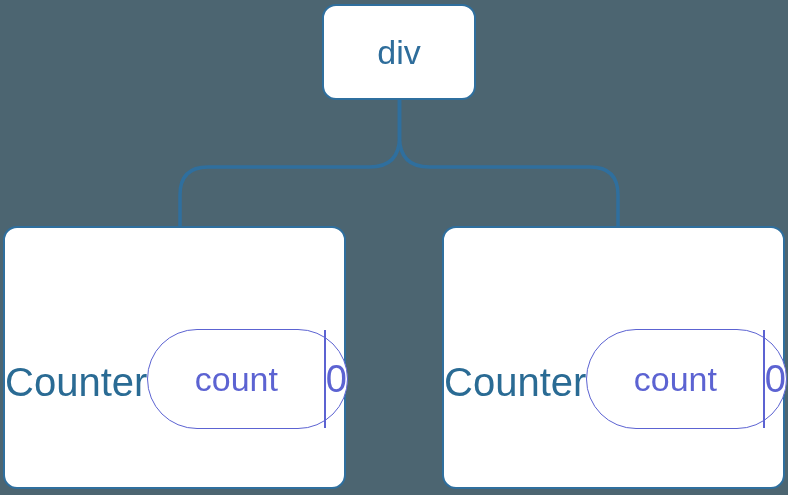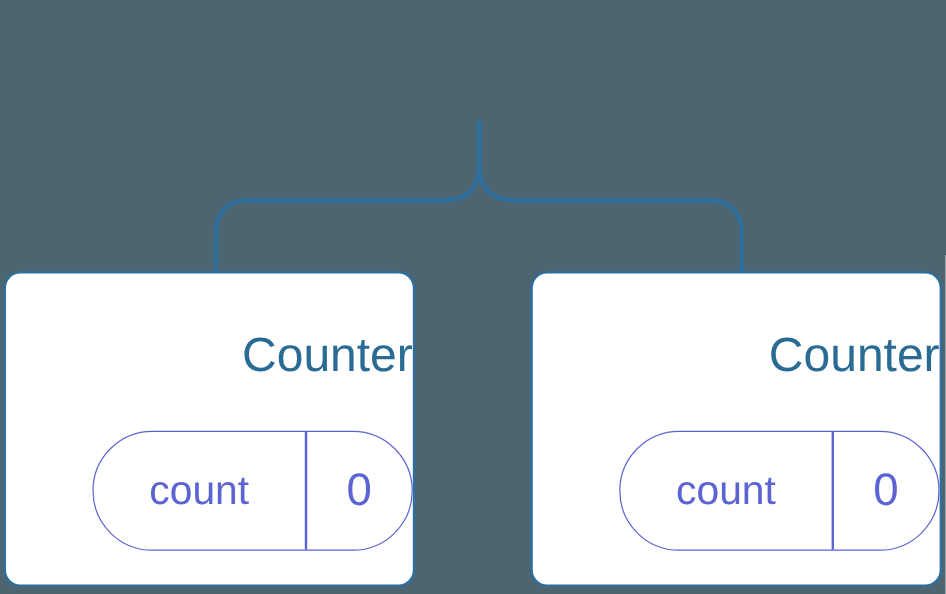--- a/index.html
+++ b/index.html
@@ -41,22 +41,22 @@
     font-size: 34px;
     font-weight: 500;
     color: var(--div-text-blue, #2E6D9B);
     line-height: 1;
   }
   .card {
     top: 226px;
     width: 343px;
     height: 263px;
     display: flex;
-    flex-direction: column;
-    align-items: flex-end;
+    flex-direction: row;
+    align-items: center;
   }
   .card-left  { left: 3px; }
   .card-right { left: 442px; }
   .card-title {
     margin-top: 48px;
     font-size: 40px;
     font-weight: 500;
     line-height: 1;
     color: var(--counter-text-blue, #2A6B94);
   }
@@ -95,20 +95,23 @@
 </head>
 <body>
 
 <div class="canvas">
 
   <svg class="connectors" width="788" height="495" viewBox="0 0 788 495">
     <path d="M399.5,100 L399.5,137 Q399.5,167 369.5,167 L208,167 Q180,167 180,195 L180,227" fill="none" stroke-width="3.5" stroke="#2F6F9E"></path>
     <path d="M399.5,100 L399.5,137 Q399.5,167 429.5,167 L590,167 Q618,167 618,195 L618,227" fill="none" stroke-width="3.5" stroke="#2F6F9E"></path>
   </svg>
 
+  <div class="node root-node">
+    <span class="root-label">div</span>
+  </div>
 
   <div class="node card card-left">
     <div class="card-title">Counter</div>
     <div class="state-pill">
       <div class="state-key-cell">count</div>
       <div class="state-divider"></div>
       <div class="state-value-cell">0</div>
     </div>
   </div>
 

